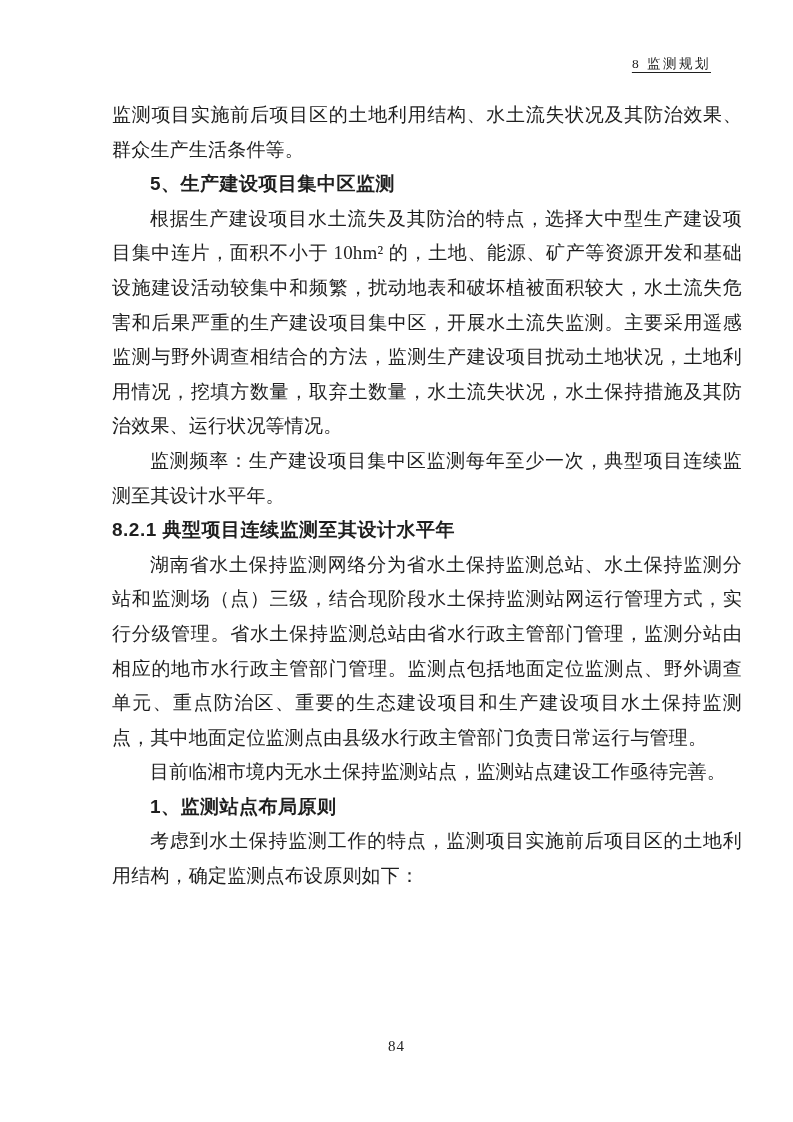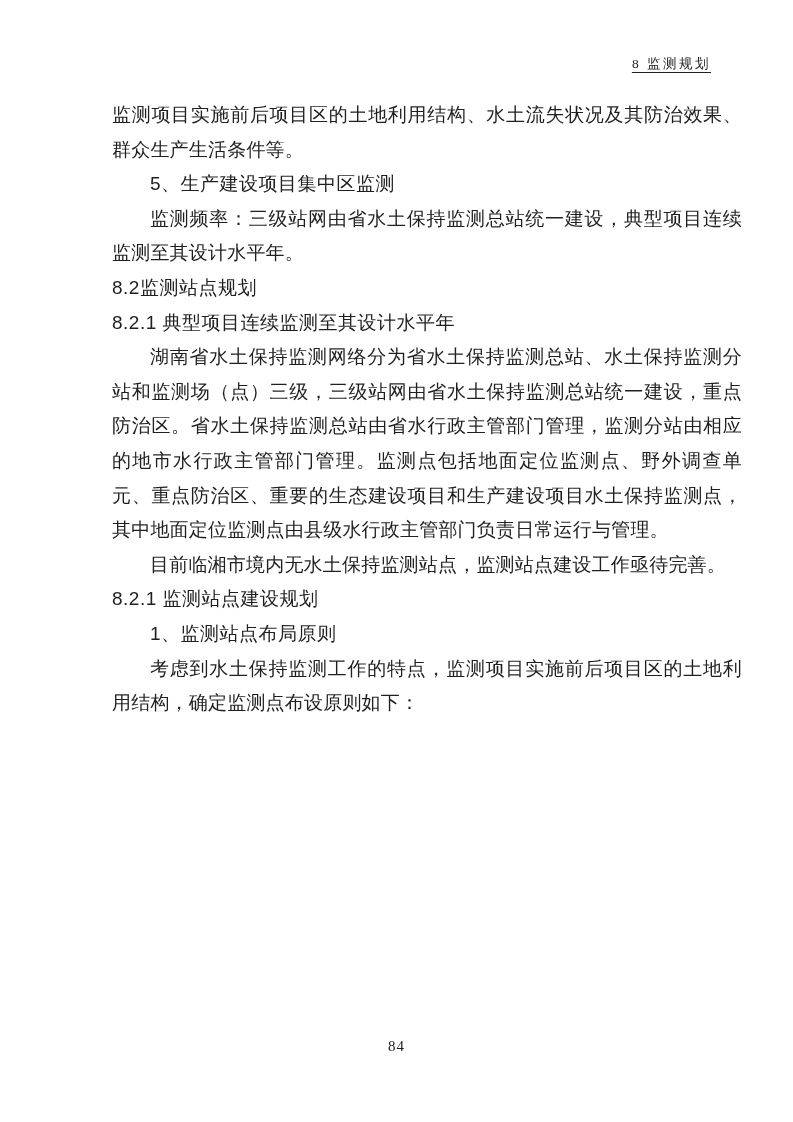--- a/index.html
+++ b/index.html
@@ -42,21 +42,21 @@
     margin-left: 28px;
   }
   p.block {
     margin: 0;
     padding: 0;
   }
   .indent {
     text-indent: 2em;
   }
   .heading {
-    font-weight: 400;
+    font-weight: 700;
     font-family: "Liberation Sans", "DejaVu Sans", sans-serif;
     letter-spacing: 0.5px;
   }
   .page-footer {
     position: absolute;
     top: 1038px;
     left: 0;
     width: 793px;
     text-align: center;
     font-size: 15px;
@@ -68,26 +68,25 @@
 
 <div class="page">
 
   <div class="running-header">
     <span class="chapter">8 监测规划</span>
   </div>
 
   <div class="body-col">
     <p class="block">监测项目实施前后项目区的土地利用结构、水土流失状况及其防治效果、群众生产生活条件等。</p>
     <p class="block indent heading">5、生产建设项目集中区监测</p>
-    <p class="block indent">监测频率：三级站网由省水土保持监测总站统一建设，典型项目连续监测至其设计水平年。</p>
-    <p class="block heading">8.2监测站点规划</p>
+    <p class="block indent">根据生产建设项目水土流失及其防治的特点，选择大中型生产建设项目集中连片，面积不小于 10hm² 的，土地、能源、矿产等资源开发和基础设施建设活动较集中和频繁，扰动地表和破坏植被面积较大，水土流失危害和后果严重的生产建设项目集中区，开展水土流失监测。主要采用遥感监测与野外调查相结合的方法，监测生产建设项目扰动土地状况，土地利用情况，挖填方数量，取弃土数量，水土流失状况，水土保持措施及其防治效果、运行状况等情况。</p>
+    <p class="block indent">监测频率：生产建设项目集中区监测每年至少一次，典型项目连续监测至其设计水平年。</p>
     <p class="block heading">8.2.1 典型项目连续监测至其设计水平年</p>
-    <p class="block indent">湖南省水土保持监测网络分为省水土保持监测总站、水土保持监测分站和监测场（点）三级，三级站网由省水土保持监测总站统一建设，重点防治区。省水土保持监测总站由省水行政主管部门管理，监测分站由相应的地市水行政主管部门管理。监测点包括地面定位监测点、野外调查单元、重点防治区、重要的生态建设项目和生产建设项目水土保持监测点，其中地面定位监测点由县级水行政主管部门负责日常运行与管理。</p>
+    <p class="block indent">湖南省水土保持监测网络分为省水土保持监测总站、水土保持监测分站和监测场（点）三级，结合现阶段水土保持监测站网运行管理方式，实行分级管理。省水土保持监测总站由省水行政主管部门管理，监测分站由相应的地市水行政主管部门管理。监测点包括地面定位监测点、野外调查单元、重点防治区、重要的生态建设项目和生产建设项目水土保持监测点，其中地面定位监测点由县级水行政主管部门负责日常运行与管理。</p>
     <p class="block indent">目前临湘市境内无水土保持监测站点，监测站点建设工作亟待完善。</p>
-    <p class="block heading">8.2.1 监测站点建设规划</p>
     <p class="block indent heading">1、监测站点布局原则</p>
     <p class="block indent">考虑到水土保持监测工作的特点，监测项目实施前后项目区的土地利用结构，确定监测点布设原则如下：</p>
   </div>
 
   <div class="page-footer">
     <span>84</span>
   </div>
 
 </div>
 

